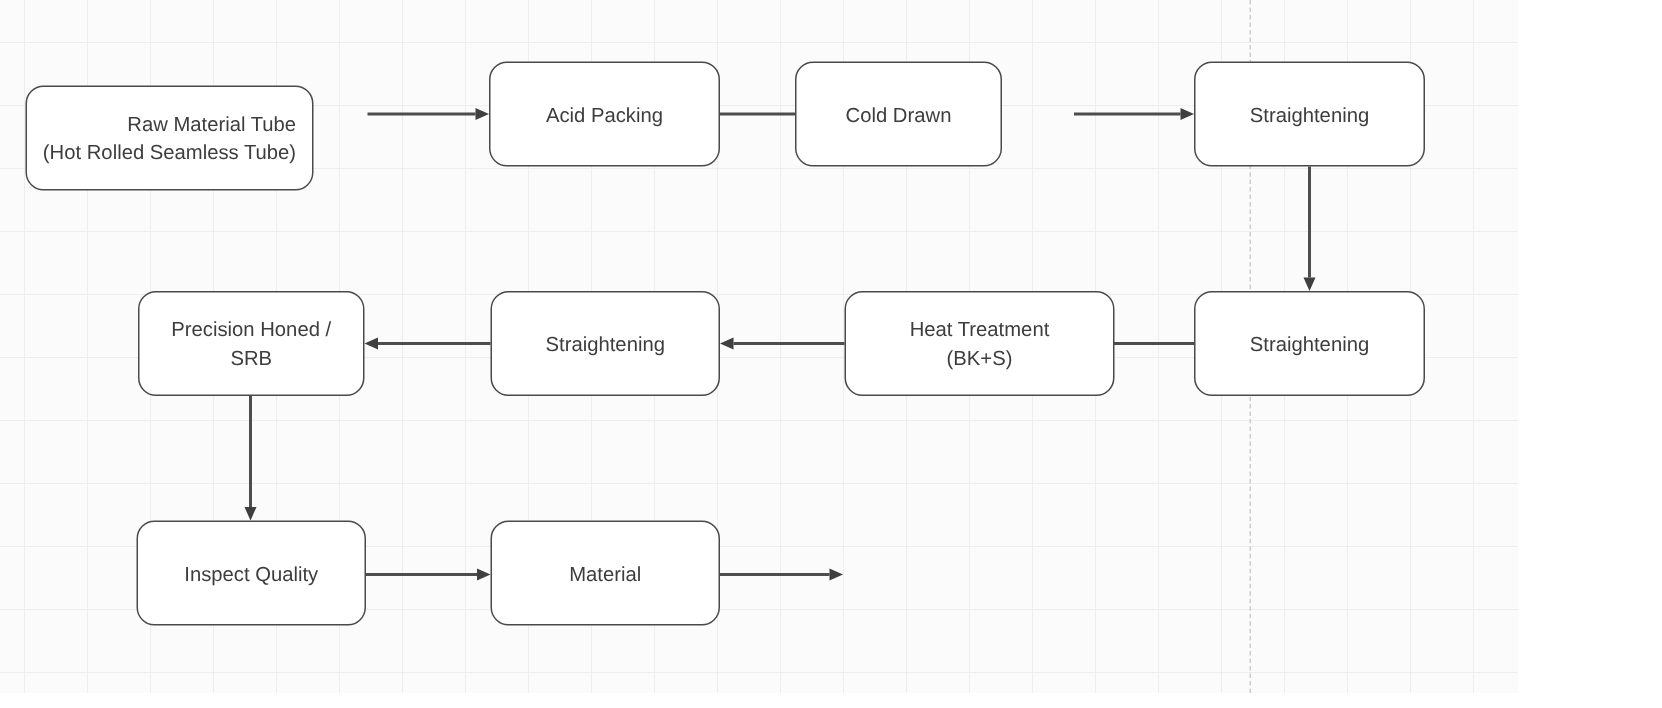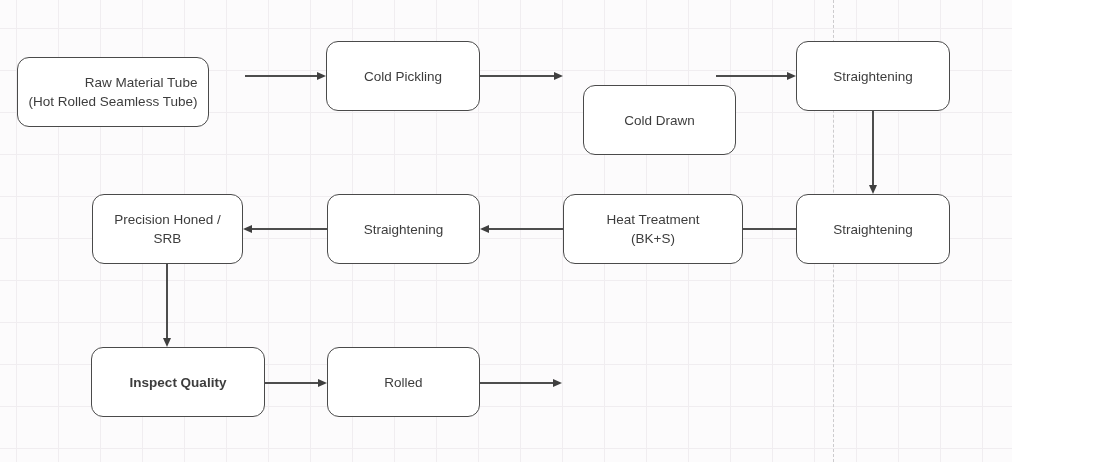--- a/index.html
+++ b/index.html
@@ -76,23 +76,23 @@
 
 <div class="page">
   <div class="canvas"></div>
   <div class="page-break"></div>
 
   <div class="node" style="left:17px;  top:57px;  width:192px;text-align:right;">
     <span class="label">Raw Material Tube
 (Hot Rolled Seamless Tube)</span>
   </div>
   <div class="node" style="left:326px; top:41px;  width:154px;">
-    <span class="label">Cold Pickling</span>
+    <span class="label">Acid Packing</span>
   </div>
-  <div class="node" style="left:583px; top:41px;  width:153px;margin-top:44px;">
+  <div class="node" style="left:530px; top:41px;  width:138px;">
     <span class="label">Cold Drawn</span>
   </div>
   <div class="node" style="left:796px; top:41px;  width:154px;">
     <span class="label">Straightening</span>
   </div>
 
   <div class="node" style="left:92px;  top:194px; width:151px;">
     <span class="label">Precision Honed /
 SRB</span>
   </div>
@@ -100,25 +100,25 @@
     <span class="label">Straightening</span>
   </div>
   <div class="node" style="left:563px; top:194px; width:180px;">
     <span class="label">Heat Treatment
 (BK+S)</span>
   </div>
   <div class="node" style="left:796px; top:194px; width:154px;">
     <span class="label">Straightening</span>
   </div>
 
-  <div class="node" style="left:91px;  top:347px; width:174px;font-weight:bold;">
+  <div class="node" style="left:91px;  top:347px; width:153px;">
     <span class="label">Inspect Quality</span>
   </div>
   <div class="node" style="left:327px; top:347px; width:153px;">
-    <span class="label">Rolled</span>
+    <span class="label">Material</span>
   </div>
 
   <div class="conn h right" style="left:245px; top:75px; width:72px;"></div>
   <div class="conn h right" style="left:480px; top:75px; width:74px;"></div>
   <div class="conn h right" style="left:716px; top:75px; width:71px;"></div>
 
   <div class="conn v down" style="left:872px; top:111px; height:74px;"></div>
 
   <div class="conn h left" style="left:725px; top:228px; width:71px;"></div>
   <div class="conn h left" style="left:489px; top:228px; width:74px;"></div>

